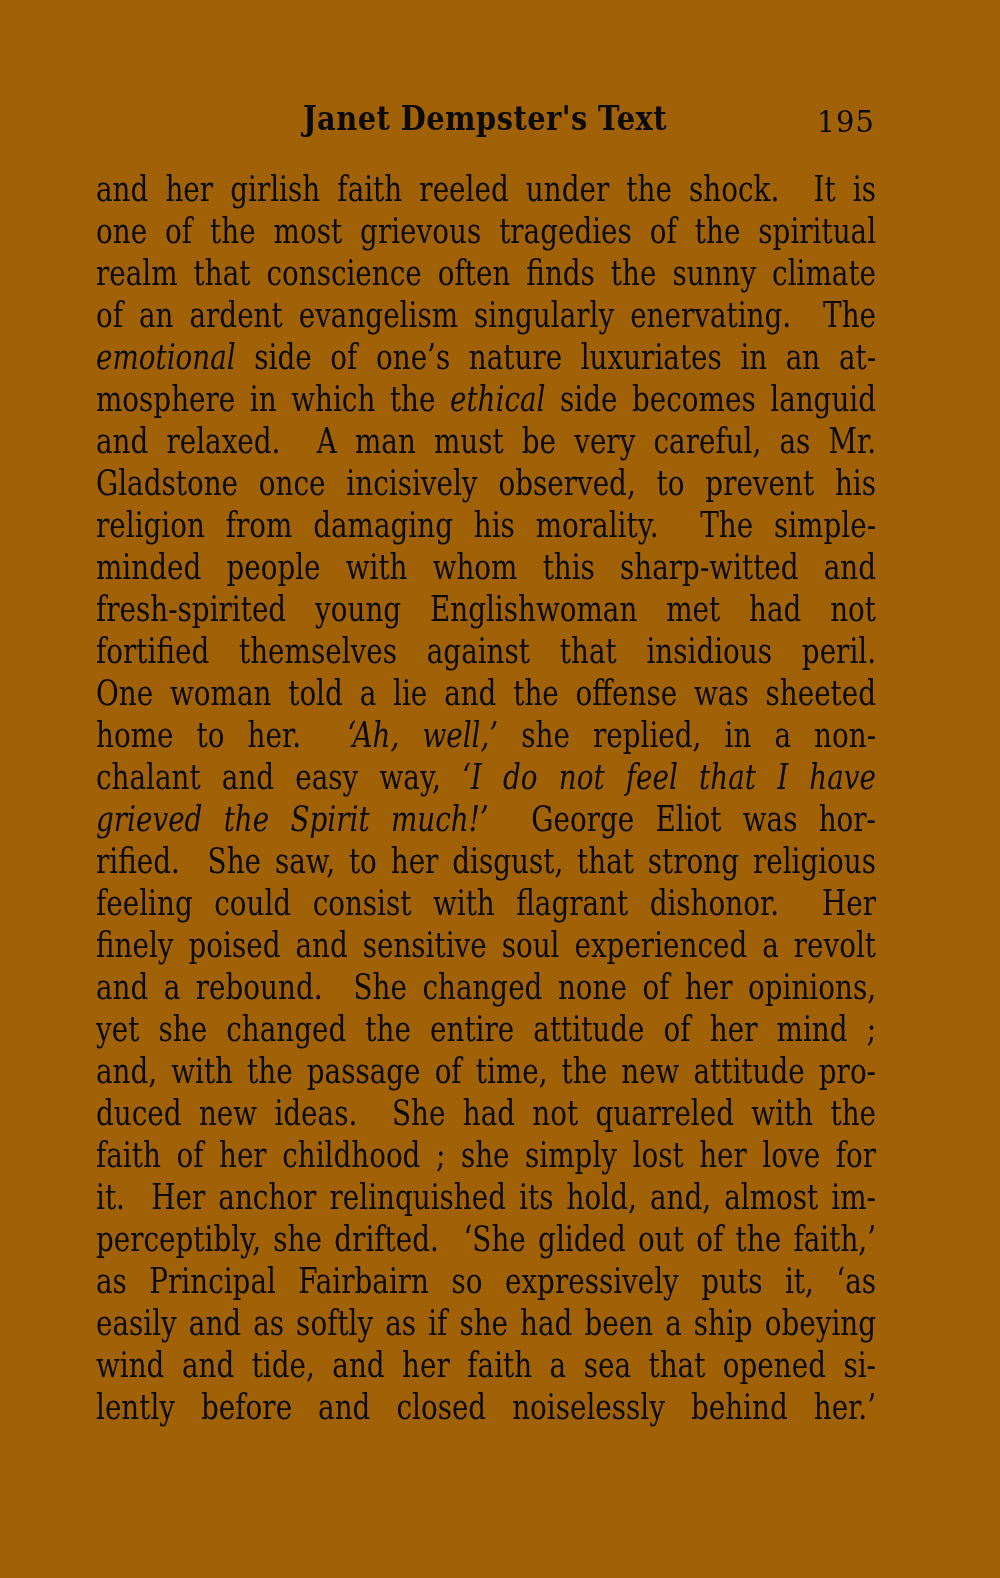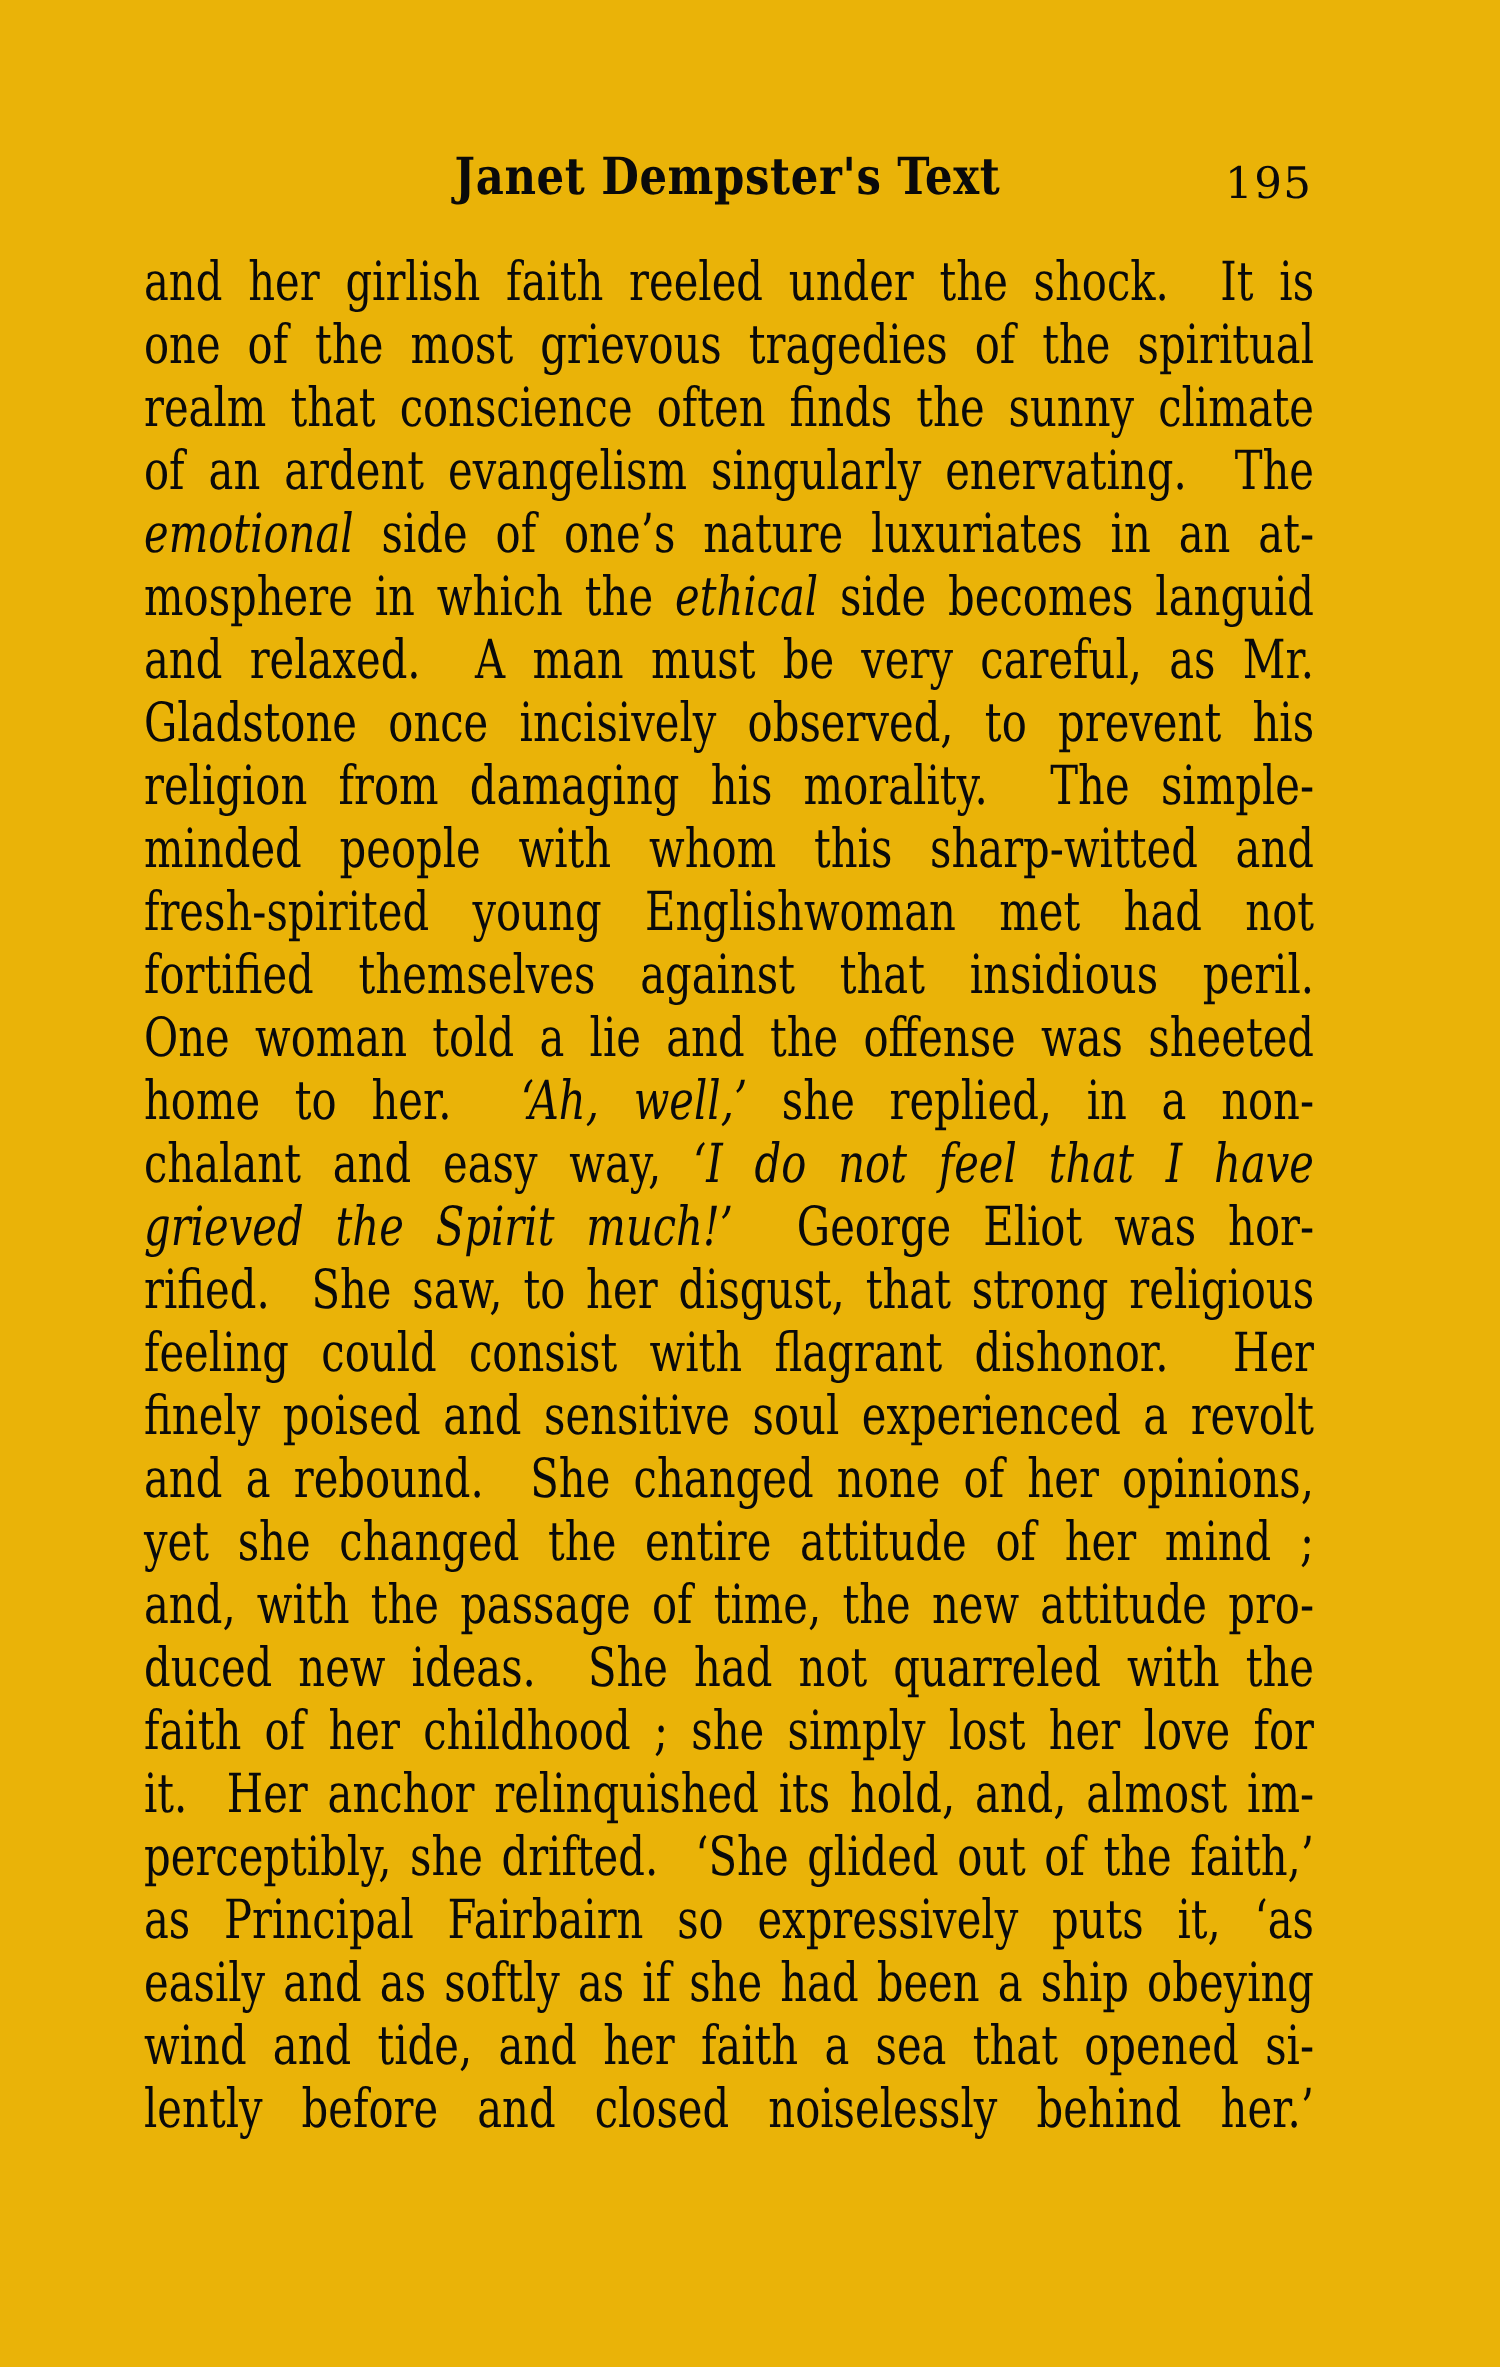--- a/index.html
+++ b/index.html
@@ -8,21 +8,21 @@
     height: 1578px;
     background: #ffffff;
     position: relative;
     overflow: hidden;
     font-family: "DejaVu Serif", serif;
     color: #0a0a0a;
   }
   .page {
     position: absolute;
     inset: 0;
-    background: #eab308;
+    background: #a16207;
   }
   .running-title {
     position: absolute;
     top: 98px;
     left: 95px;
     width: 780px;
     text-align: center;
     font-weight: bold;
     font-size: 34px;
     letter-spacing: 0.5px;

